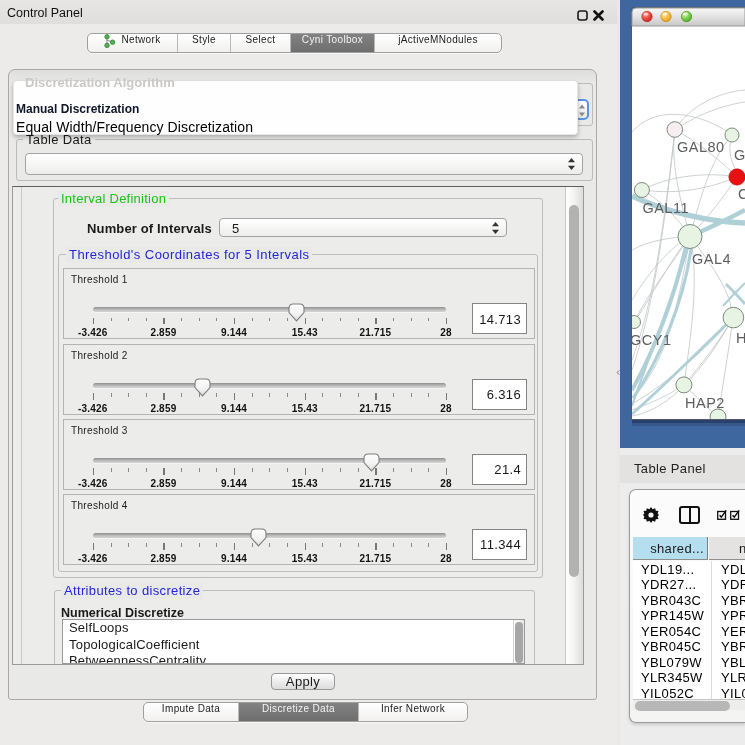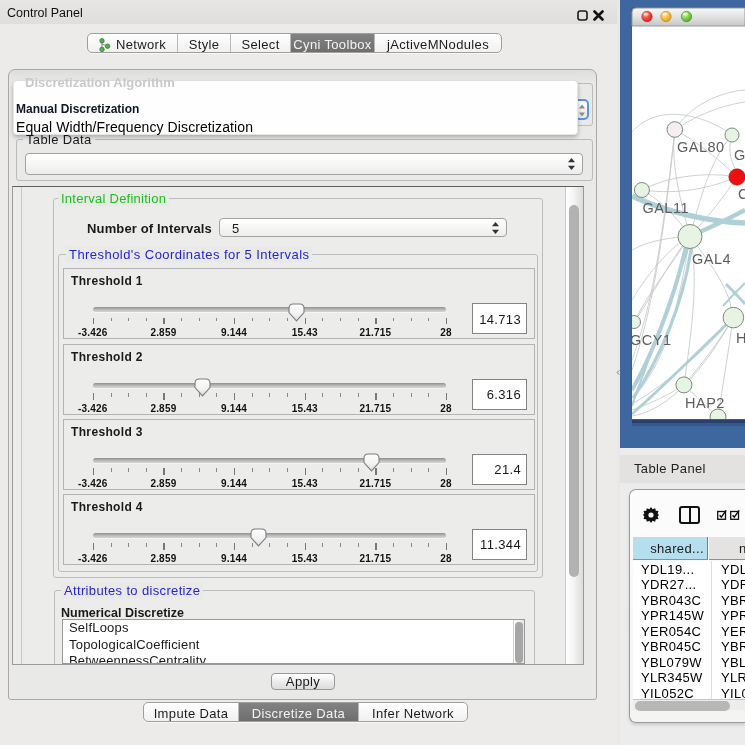--- a/index.html
+++ b/index.html
@@ -9,21 +9,21 @@
 
 
 #titlebar { position:absolute; left:0; top:0; width:617px; height:24px;
   background:linear-gradient(#e7e6e5,#dfdedd); }
 #titlebar .t { position:absolute; left:7px; top:6px; font-size:12.5px; letter-spacing:0; color:#111; }
 #cp-bg { position:absolute; left:0; top:24px; width:617px; height:721px; background:#ecebea; }
 
 
 .seg { position:absolute; display:flex; border:1px solid #9f9f9f; border-radius:5px;
   overflow:hidden; background:linear-gradient(#ffffff,#f1f0ef); box-shadow:0 1px 0 rgba(255,255,255,.6);}
-.seg .s { display:flex; align-items:flex-end; justify-content:center; font-size:13px;
+.seg .s { display:flex; align-items:flex-start; justify-content:center; font-size:10px;
   color:#1c1c1c; border-right:1px solid #b9b9b9; }
 .seg .s:last-child { border-right:none; }
 .seg .sel { background:linear-gradient(#828282,#6e6e6e); color:#f4f4f4; }
 
 
 #subpanel { position:absolute; left:8px; top:69px; width:589px; height:631px;
   border:1px solid #a8a8a8; border-radius:7px 7px 3px 3px;
   background:linear-gradient(#dededd, #e9e9e8 14px); }
 
 .group { position:absolute; border:1px solid #bcbcbc; border-radius:3px; }
@@ -38,21 +38,21 @@
 
 #scrollpane { position:absolute; left:12px; top:186px; width:572px; height:479px;
   border:1px solid #9a9a9a; border-top-color:#5f5f5f; background:#ececeb; overflow:hidden; }
 #vsb { position:absolute; right:0; top:0; width:18px; height:479px;
   background:linear-gradient(90deg,#ffffff,#f4f4f4 45%,#dcdcdc); border-left:1px solid #c9c9c9;}
 #vsb .th { position:absolute; left:3px; top:18px; width:10px; height:372px;
   background:#b2b2b2; border-radius:5px; }
 
 
 .tbox { position:absolute; border:1px solid #b3b3b3; background:#ececeb; }
-.tlabel { position:absolute; left:7px; top:5px; font-weight:bold; font-size:12px; }
+.tlabel { position:absolute; left:7px; top:5px; font-weight:normal; font-size:10px; }
 .track { position:absolute; height:5px; border-radius:2.5px;
   background:linear-gradient(#8f8f8f,#bdbdbd 55%, #d6d6d6); box-shadow:0 1px 0 #f5f5f5;}
 .ticks { position:absolute; left:0; }
 .tkM { position:absolute; width:1.2px; height:6.5px; background:#777; }
 .tkm { position:absolute; width:1px; height:3.8px; background:#888; }
 .tklab { position:absolute; width:60px; text-align:center; font-size:10px; letter-spacing:0.2px; font-weight:bold; color:#111;}
 .thumb { position:absolute; }
 .vbox { position:absolute; left:408px; top:34px; width:55px; height:31px;
   background:#fff; border:1px solid #848484; }
 .vbox span { position:absolute; right:5px; top:50%; transform:translateY(-50%); font-size:13px;}

